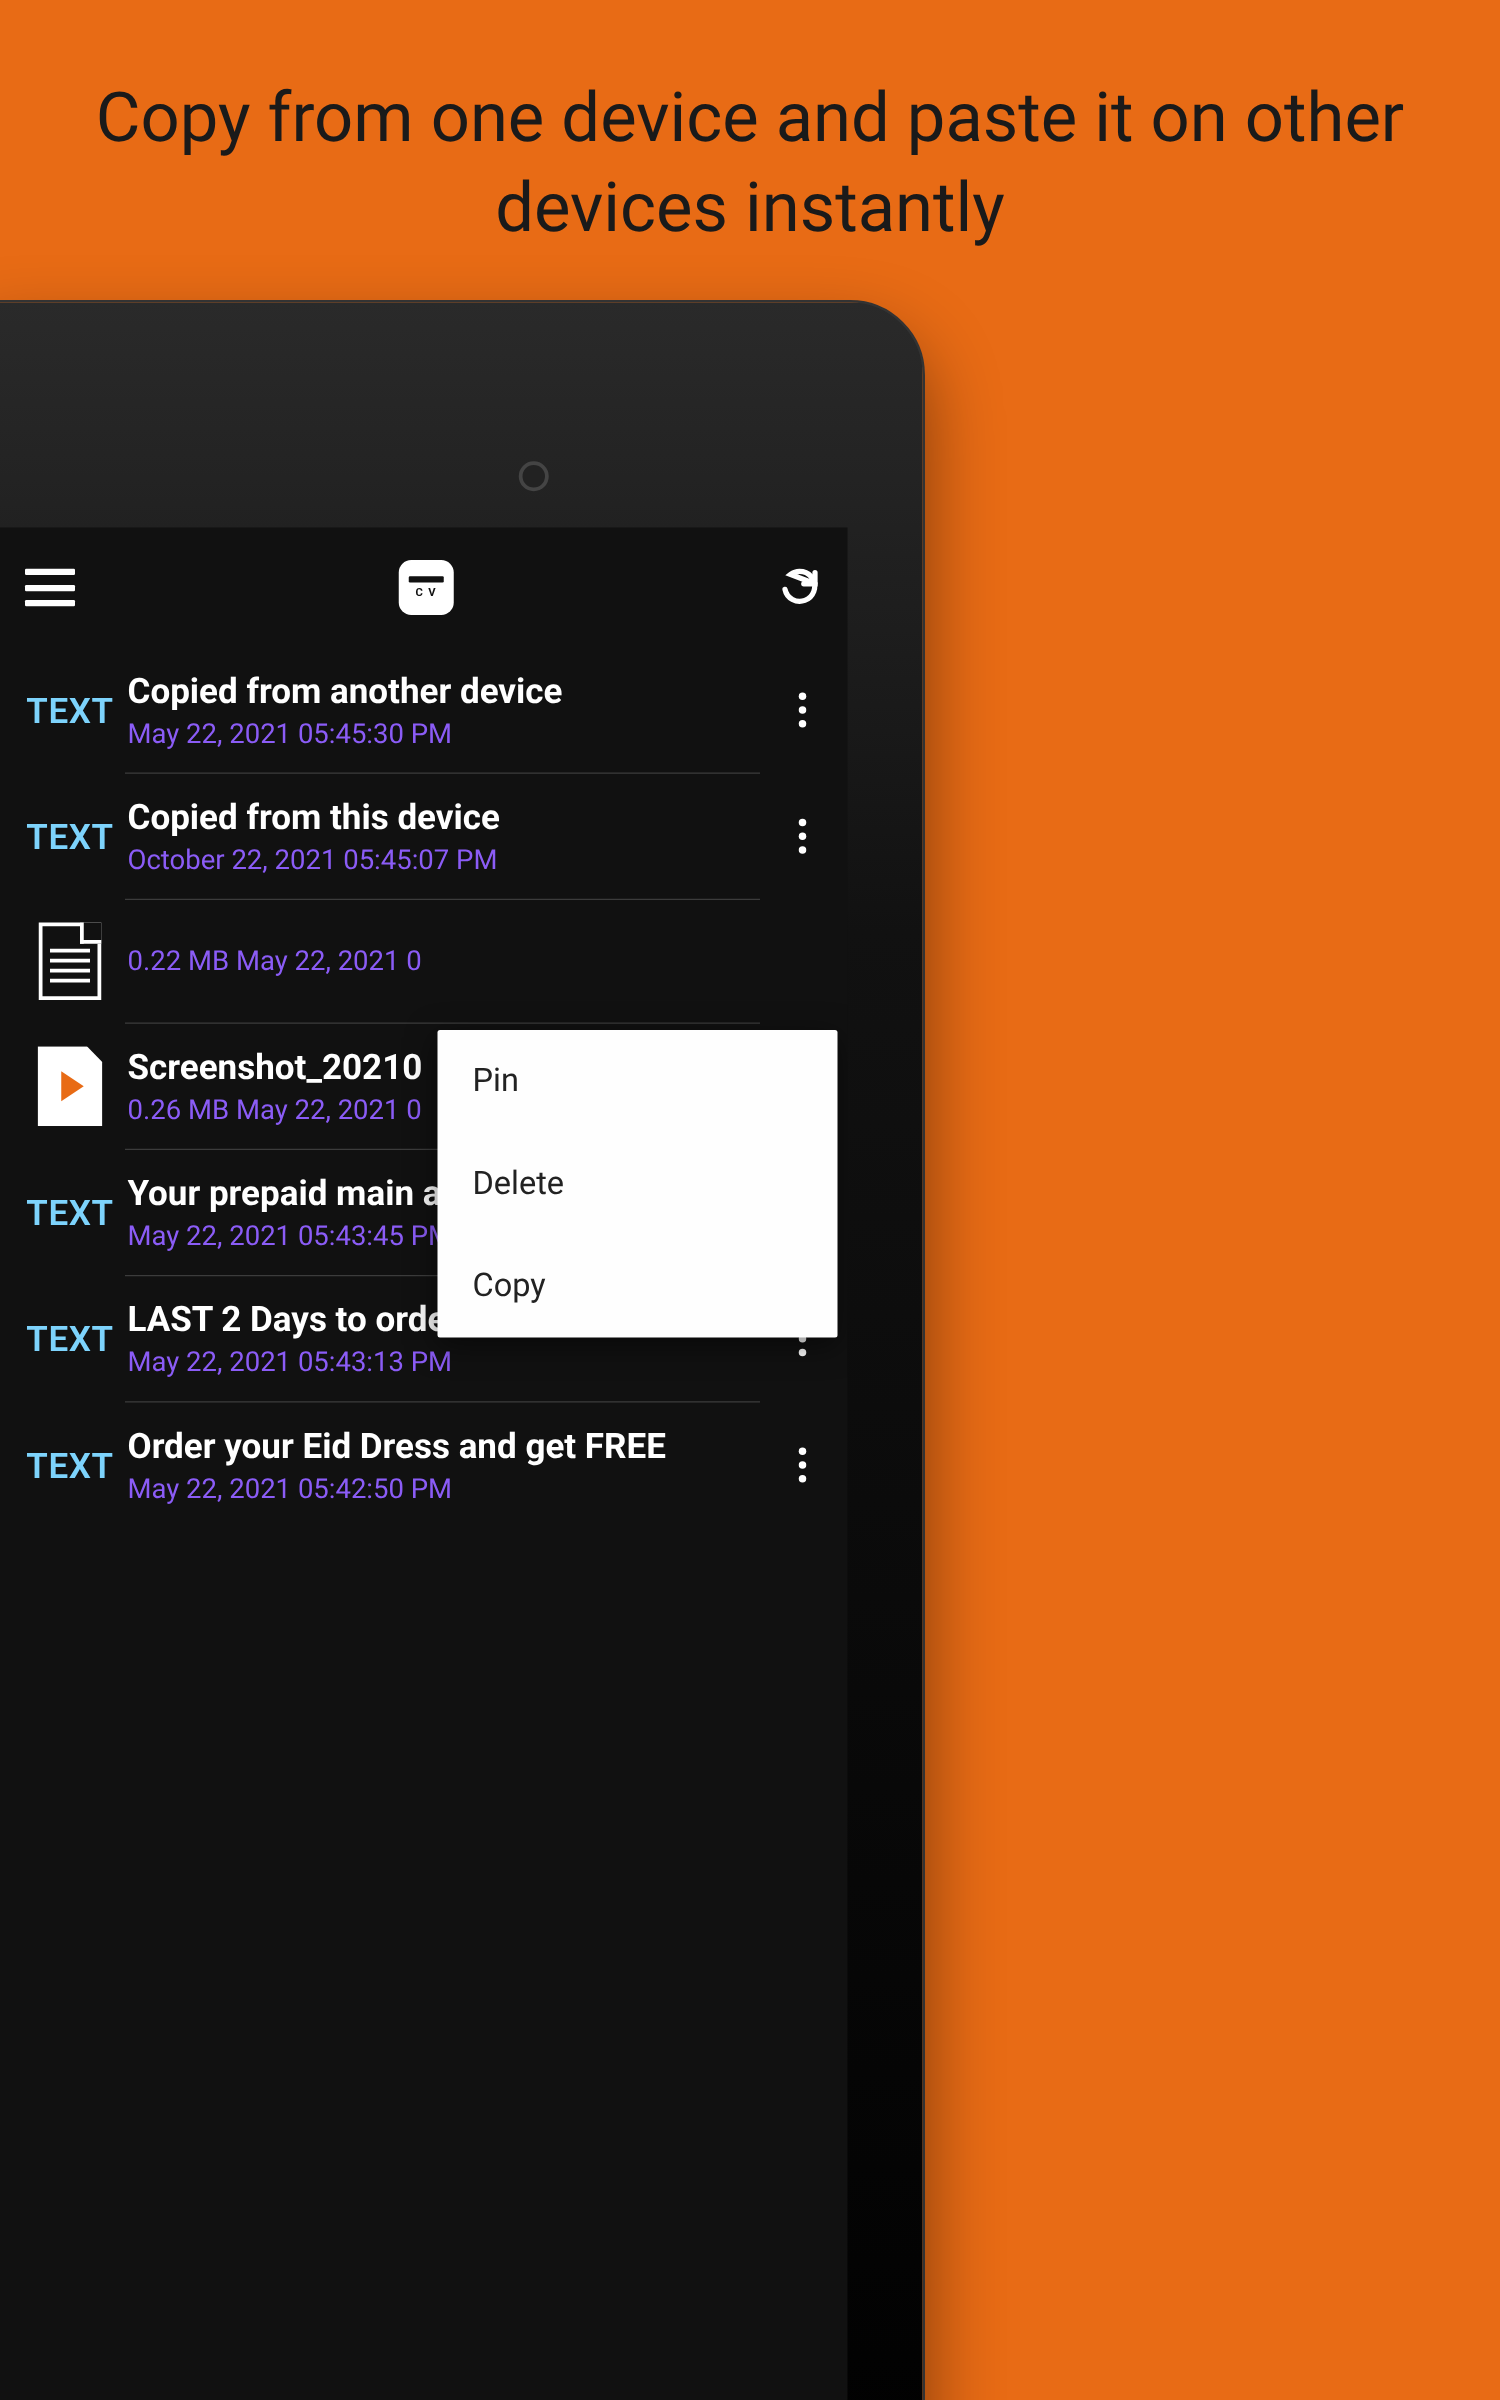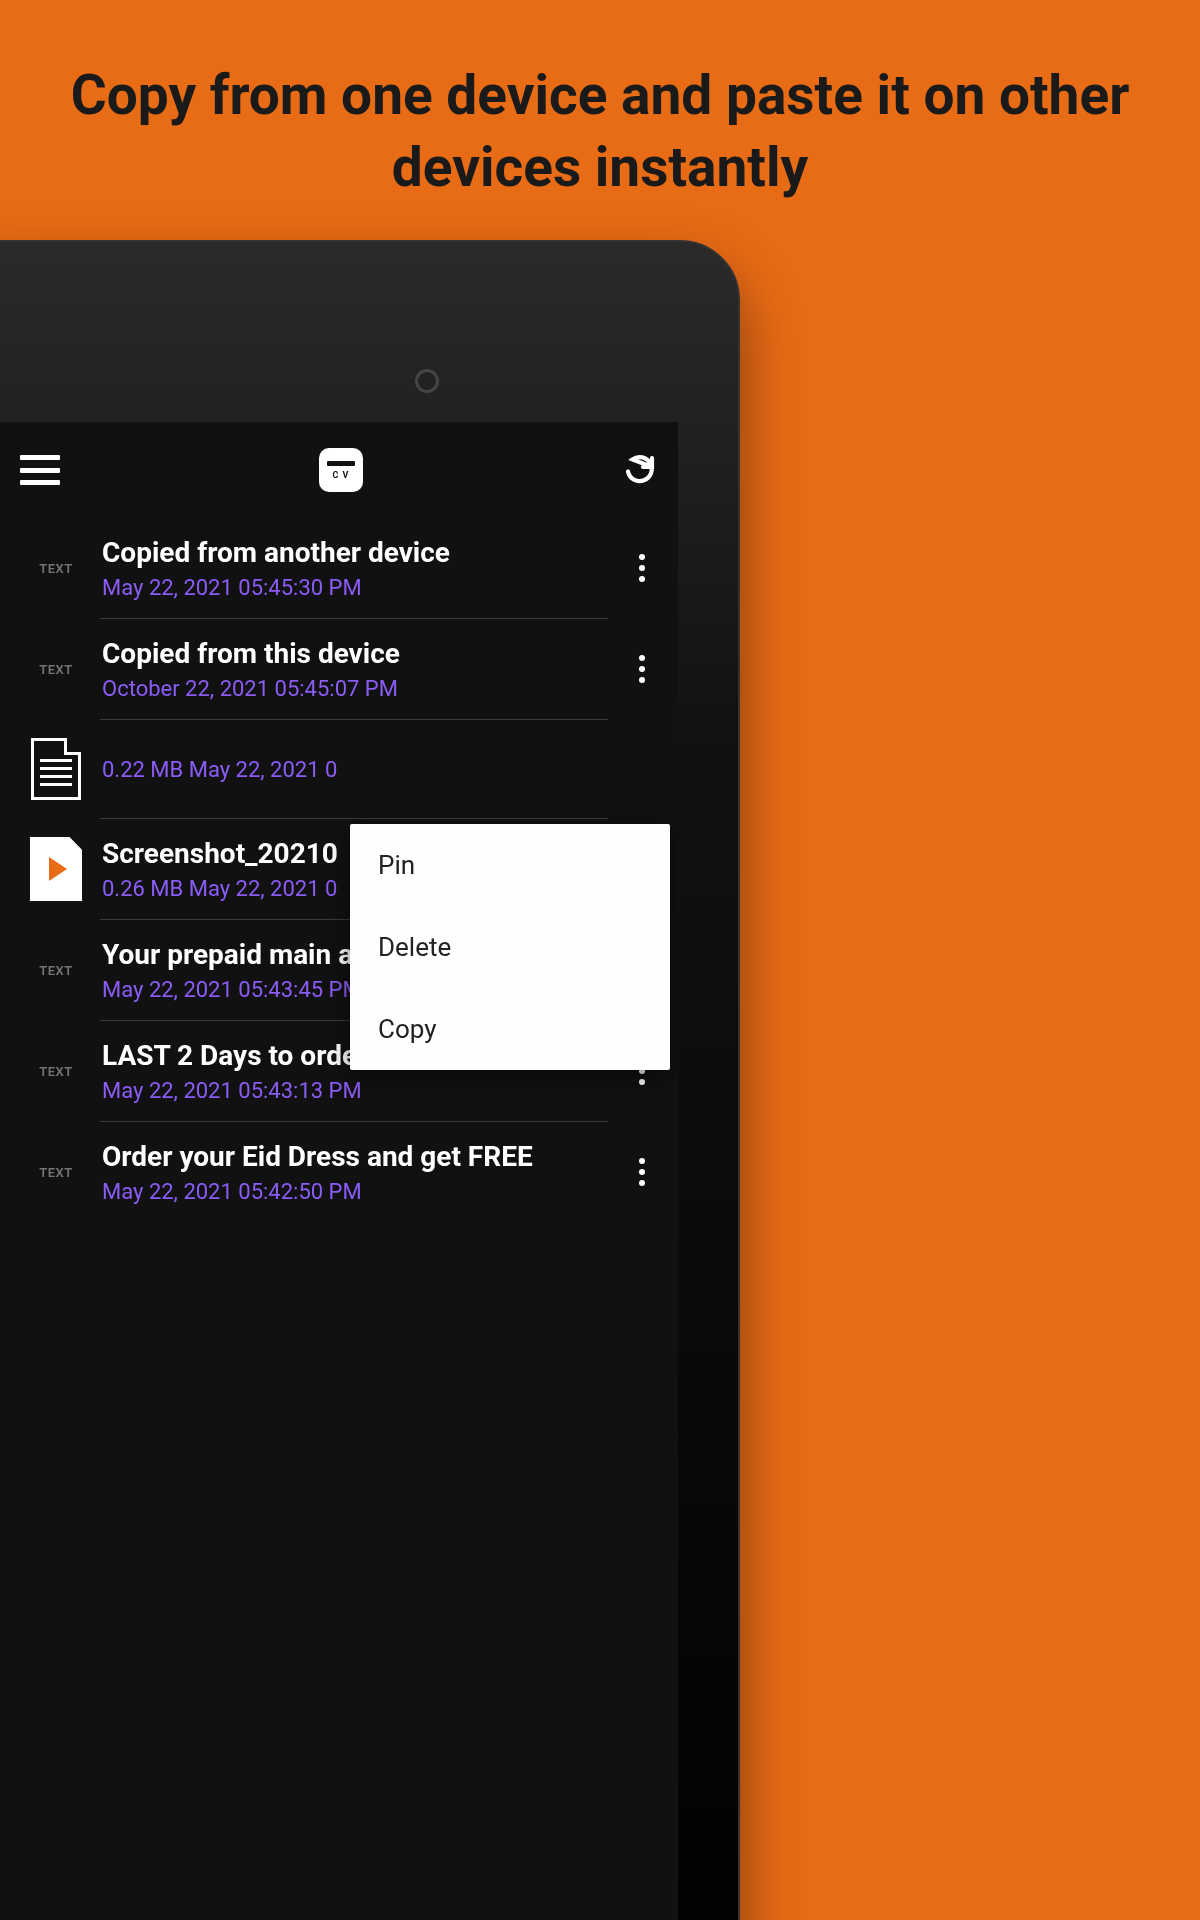--- a/index.html
+++ b/index.html
@@ -12,21 +12,21 @@
     background: #e86b15;
     width: 1200px;
     height: 1920px;
     overflow: hidden;
     position: relative;
   }
   .headline {
     text-align: center;
     color: #1a1a1a;
     font-size: 55px;
-    font-weight: 700;
+    font-weight: 400;
     padding: 60px 40px 40px 40px;
     line-height: 1.3;
   }
   .device-frame {
     position: absolute;
     left: -20px;
     top: 240px;
     width: 760px;
     height: 1800px;
     background: linear-gradient(180deg, #2a2a2a 0%, #111 28%, #000 100%);
@@ -119,22 +119,22 @@
     position: relative;
   }
   .row-type {
     width: 72px;
     flex-shrink: 0;
     display: flex;
     justify-content: center;
     align-items: center;
   }
   .type-text {
-    color: #737373;
-    font-size: 13px;
+    color: #7dd3fc;
+    font-size: 28px;
     font-weight: 600;
     letter-spacing: 0.5px;
   }
   .doc-icon {
     width: 50px;
     height: 62px;
     border: 3px solid #fff;
     position: relative;
   }
   .doc-icon::before {

